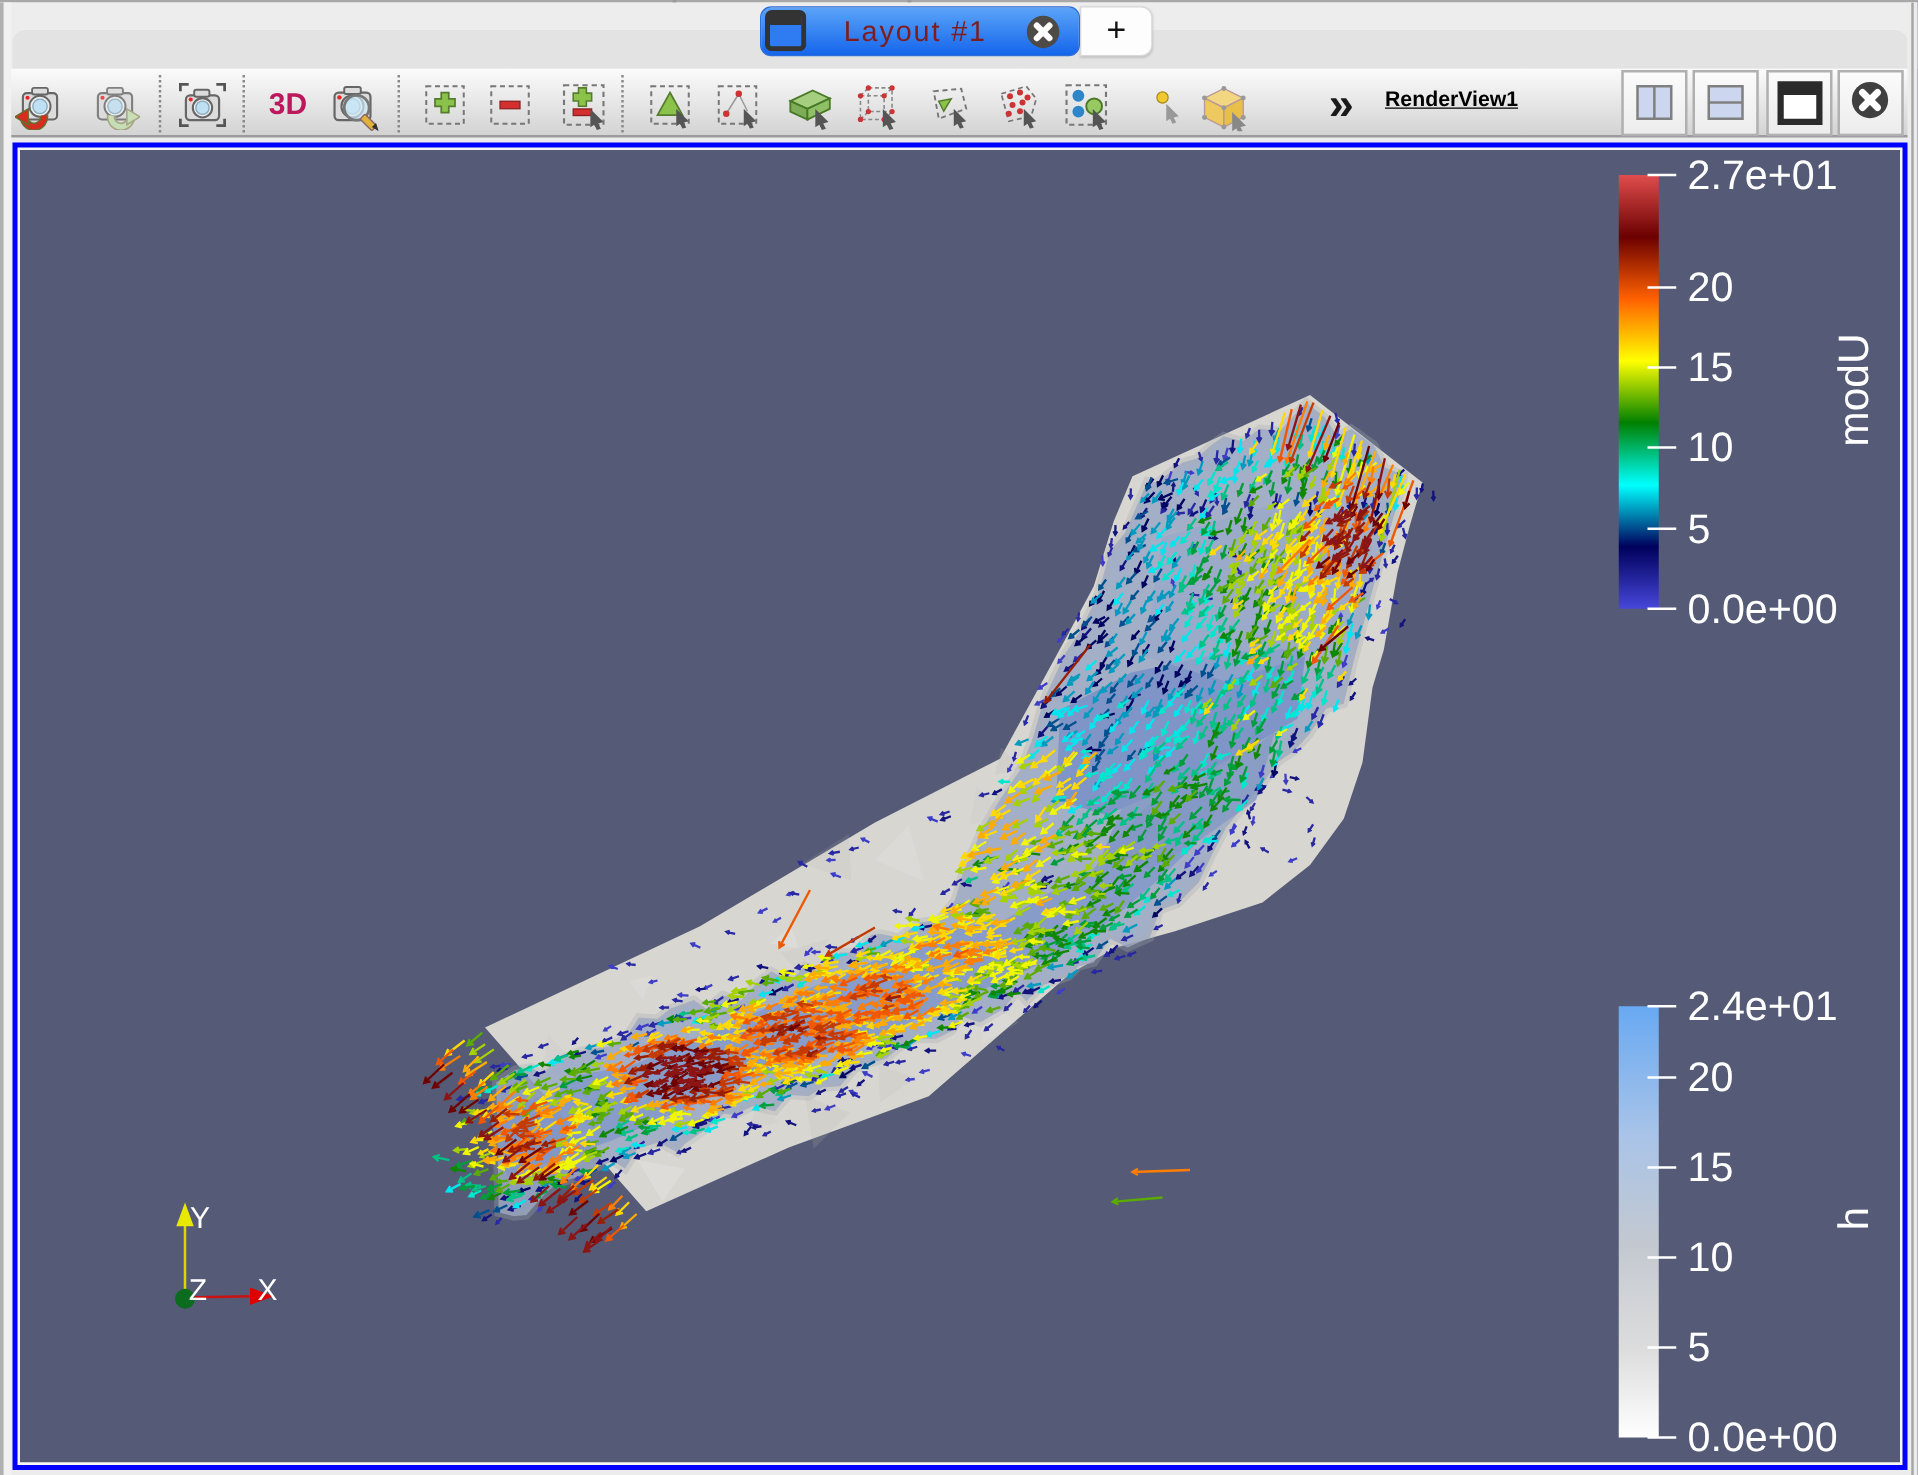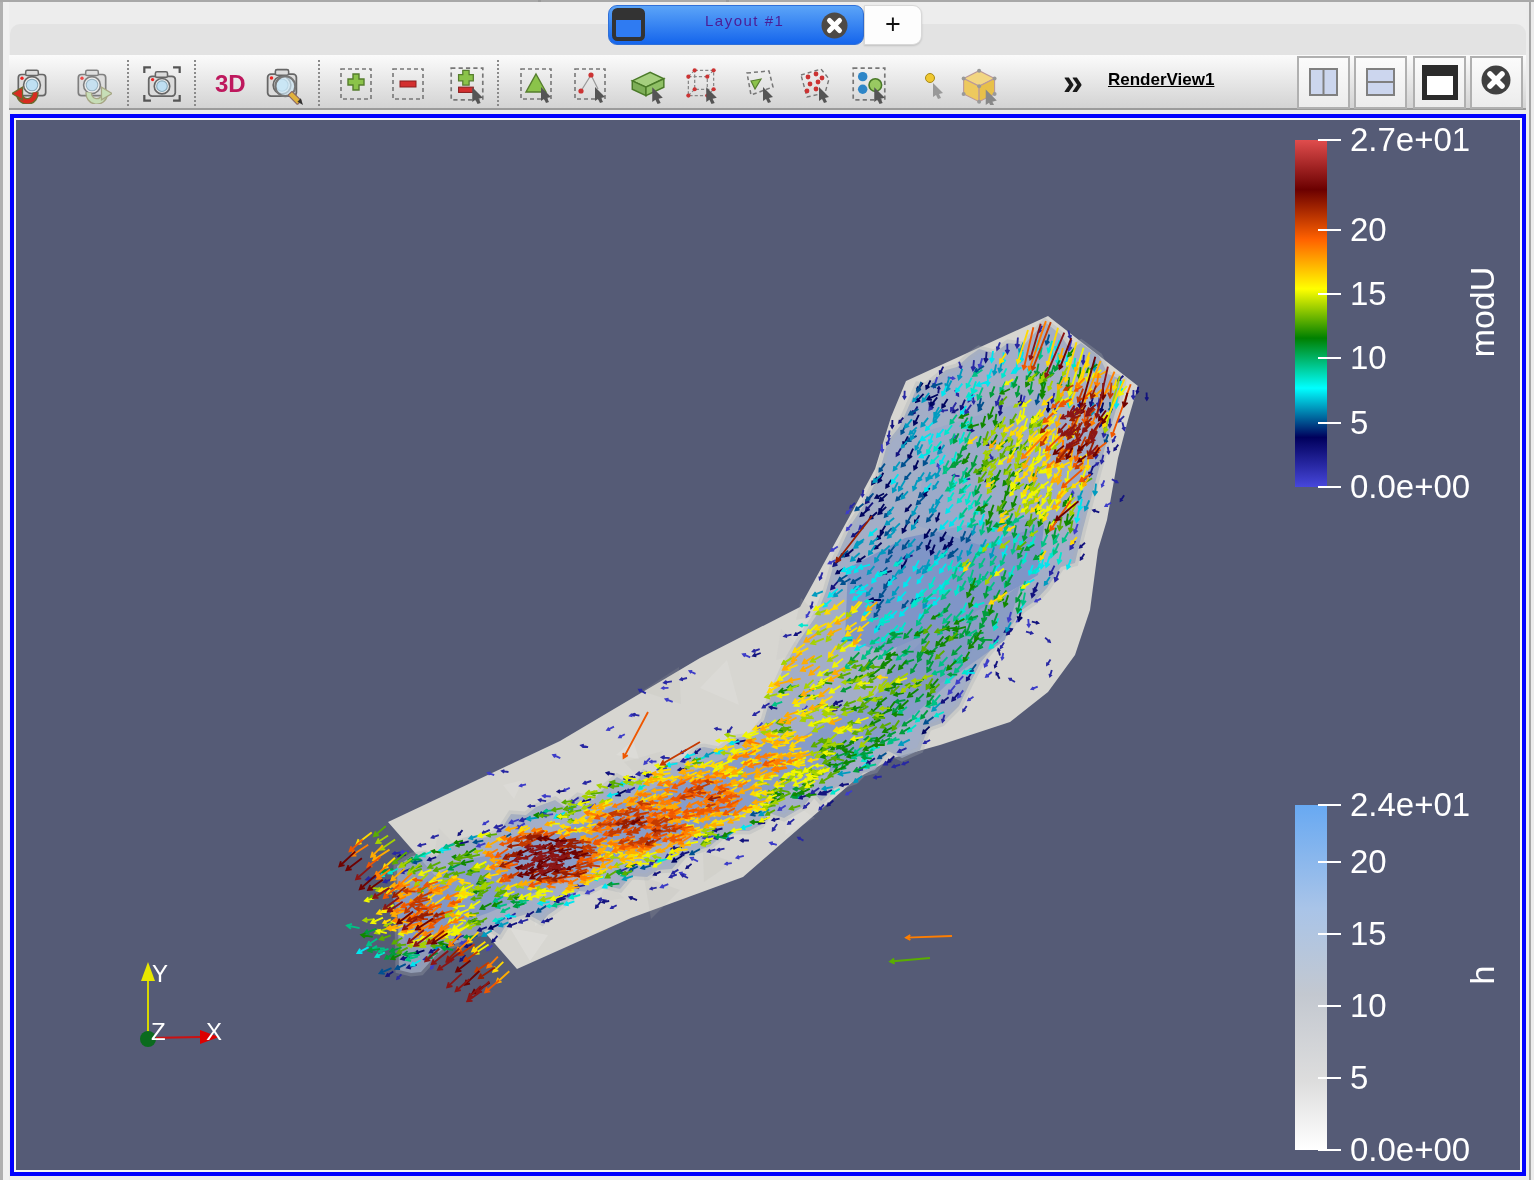--- a/index.html
+++ b/index.html
@@ -12,21 +12,21 @@
 <div style="position:absolute;left:0;top:2px;width:3px;height:1178px;background:#b0b0b0"></div>
 <div style="position:absolute;left:3px;top:2px;width:6px;height:1178px;background:#f1f1f1"></div>
 <div style="position:absolute;left:1526px;top:2px;width:8px;height:1178px;background:#ececec"></div>
 <div style="position:absolute;left:1529px;top:2px;width:2px;height:1178px;background:#a6a6a6"></div>
 
 <div style="position:absolute;left:608px;top:5px;width:256px;height:40px;border-radius:9px;background:linear-gradient(#5ba4f8,#1565ec);border:1px solid #2f6fd8"></div>
 <svg style="position:absolute;left:612px;top:8px" width="33" height="33" viewBox="0 0 33 33">
     <rect x="2" y="2" width="29" height="29" rx="3.5" fill="#2f7bf2" stroke="#333" stroke-width="4"></rect>
     <rect x="4" y="4" width="25" height="8" fill="#333"></rect>
   </svg>
-<div style="position:absolute;left:705px;top:12px;color:#4c1d95;font-size:15px;letter-spacing:1.5px">Layout #1</div>
+<div style="position:absolute;left:675px;top:12px;color:#7f1d1d;font-size:23px;letter-spacing:1.5px">Layout #1</div>
 <svg style="position:absolute;left:820px;top:11px" width="29" height="29" viewBox="0 0 29 29">
     <circle cx="14.5" cy="14.5" r="13" fill="#4e4a46"></circle>
     <g stroke="#fff" stroke-width="5" stroke-linecap="round">
       <line x1="9.5" y1="9.5" x2="19.5" y2="19.5"></line>
       <line x1="19.5" y1="9.5" x2="9.5" y2="19.5"></line>
     </g>
   </svg>
 <div style="position:absolute;left:864px;top:5px;width:58px;height:40px;border-radius:0 9px 9px 0;background:#fdfdfd;box-shadow:0 1px 2px rgba(0,0,0,0.15);border:1px solid #d8d8d8;color:#111;font-size:27px;text-align:center;line-height:36px">+</div>
 
 <div style="position:absolute;left:9px;top:55px;width:1517px;height:55px;background:linear-gradient(#fbfbfb,#d3d3d3);border-bottom:2px solid #9b9b9b"></div>

